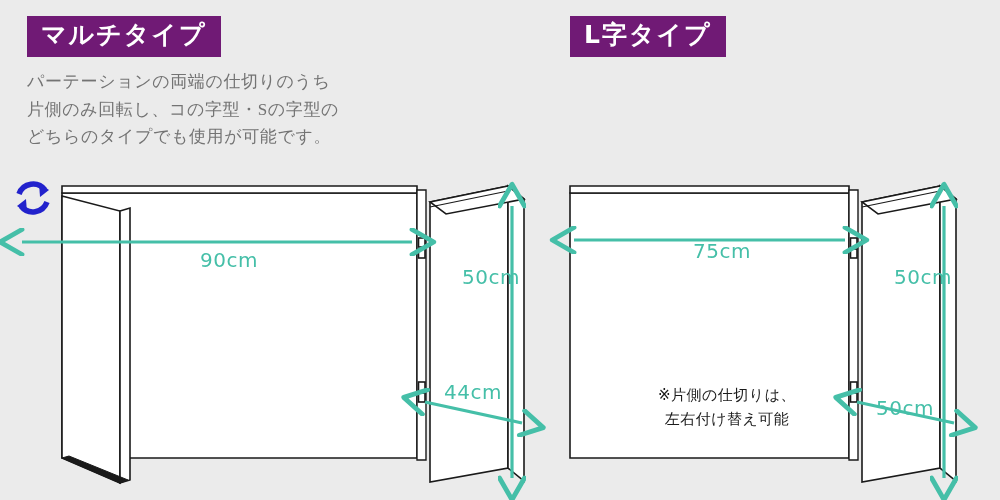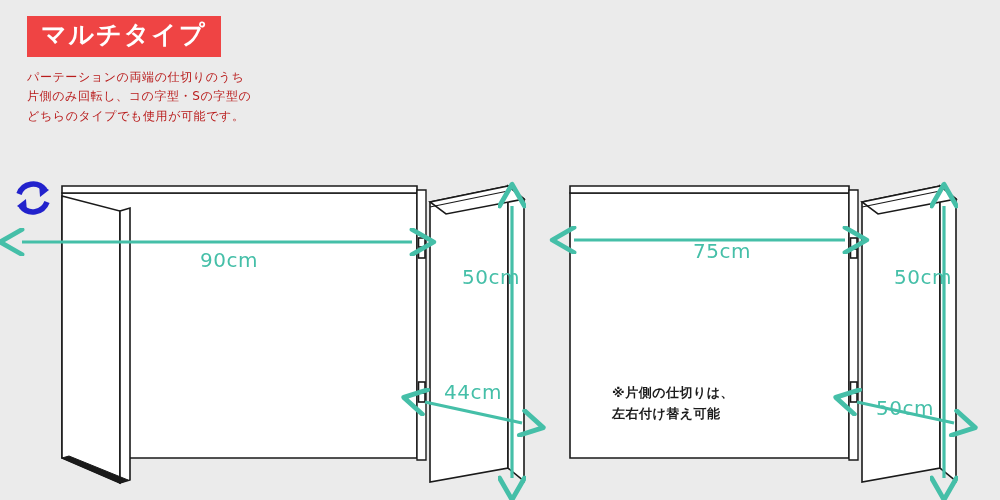--- a/index.html
+++ b/index.html
@@ -9,76 +9,77 @@
     font-family:"DejaVu Sans","Liberation Sans",sans-serif;
     overflow:hidden;
     position:relative;
   }
   .panel{position:absolute;top:0;height:500px;width:500px;}
   .panel-left{left:0;}
   .panel-right{left:500px;}
 
   .badge{
     position:absolute;
-    background:#ef4444;
+    background:#701a75;
     color:#ffffff;
     font-size:25px;
     font-weight:bold;
     letter-spacing:2px;
     padding:5px 14px 7px 14px;
     white-space:nowrap;
     line-height:1.15;
   }
   .badge-left{left:27px;top:16px;}
   .badge-right{left:70px;top:16px;}
 
   .desc{
     position:absolute;
-    color:#b91c1c;
-    font-size:12px;
+    color:#737373;
+    font-size:17px;
     line-height:1.62;
     letter-spacing:0.6px;
     white-space:pre-line;
     font-weight:500;
+    font-family:Liberation Serif, serif;
   }
   .desc-left{left:27px;top:68px;}
   .desc-right{left:70px;top:68px;}
 
   .dia{position:absolute;left:0;top:0;width:1000px;height:500px;pointer-events:none;}
 
   .dimlabel{
     position:absolute;
     color:#45bfa8;
     font-size:20px;
     font-weight:500;
     letter-spacing:0.5px;
     white-space:nowrap;
   }
   .note{
     position:absolute;
     color:#1b1b1b;
-    font-size:13px;
+    font-size:15px;
     line-height:1.6;
     letter-spacing:0.5px;
     white-space:pre-line;
-    text-align:left;
-    font-weight:bold;
+    text-align:center;
   }
 </style>
 </head>
 <body>
 
 <div class="panel panel-left">
   <div class="badge badge-left">マルチタイプ</div>
   <div class="desc desc-left">パーテーションの両端の仕切りのうち
 片側のみ回転し、コの字型・Sの字型の
 どちらのタイプでも使用が可能です。</div>
 </div>
 
 <div class="panel panel-right">
+  <div class="badge badge-right">L字タイプ</div>
 </div>
 
 <svg class="dia" viewBox="0 0 1000 500">
   <defs>
     <marker id="ar-l" markerWidth="9" markerHeight="9" refX="8" refY="4.5" orient="auto" markerUnits="strokeWidth">
       <path d="M8,0.6 L1.2,4.5 L8,8.4" fill="none" stroke="#45bfa8" stroke-width="1.5" stroke-linecap="round" stroke-linejoin="round"></path>
     </marker>
     <marker id="ar-r" markerWidth="9" markerHeight="9" refX="1" refY="4.5" orient="auto" markerUnits="strokeWidth">
       <path d="M1,0.6 L7.8,4.5 L1,8.4" fill="none" stroke="#45bfa8" stroke-width="1.5" stroke-linecap="round" stroke-linejoin="round"></path>
     </marker>

